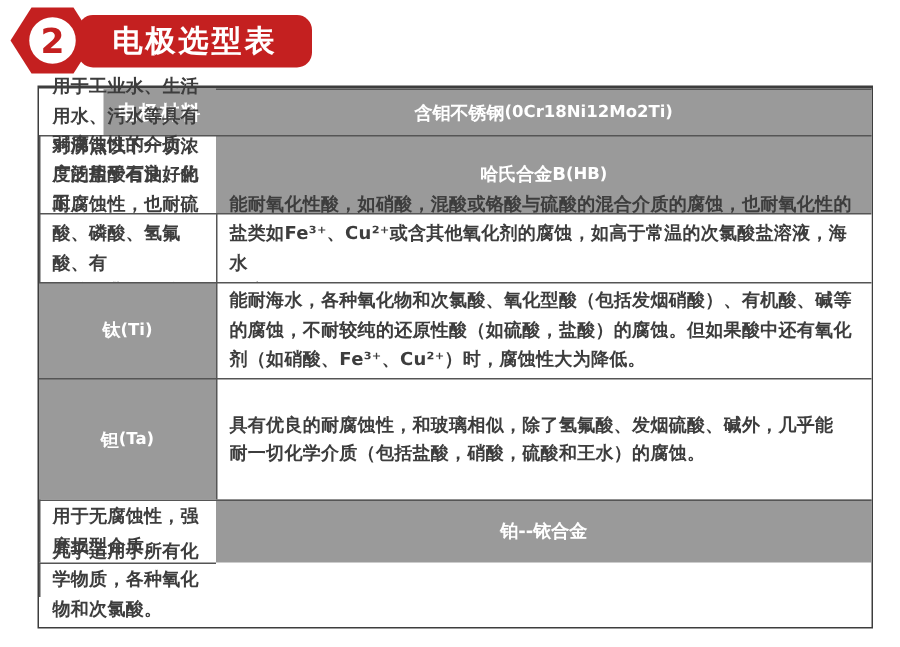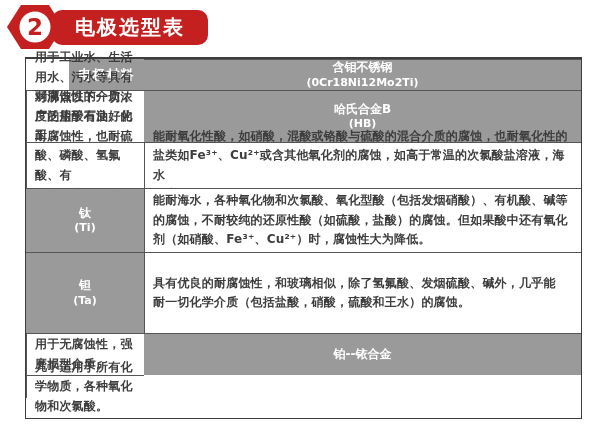--- a/index.html
+++ b/index.html
@@ -29,21 +29,21 @@
     border:1px solid #3d3d3d;
     border-top:2px solid #3d3d3d;
     box-sizing:content-box;
     background:#ffffff;
   }
   .cell{box-sizing:border-box;border-left:1px solid #555555;border-top:1px solid #555555;}
   .cell.c0{border-left:none;}
   .cell.r0{border-top:none;margin-left:43px;}
   .mat{
     background:#9a9a9a;color:#ffffff;
-    display:flex;flex-direction:column;justify-content:center;align-items:center;
+    display:flex;flex-direction:row;justify-content:center;align-items:center;
     text-align:center;font-weight:bold;font-size:12px;line-height:1.35;
     padding:0 2px;
   }
   .mat .sub{font-size:11px;}
   .hcell{
     background:#9a9a9a;color:#ffffff;
     display:flex;align-items:center;justify-content:center;
     font-weight:bold;font-size:13px;letter-spacing:1px;
   }
   .desc{

